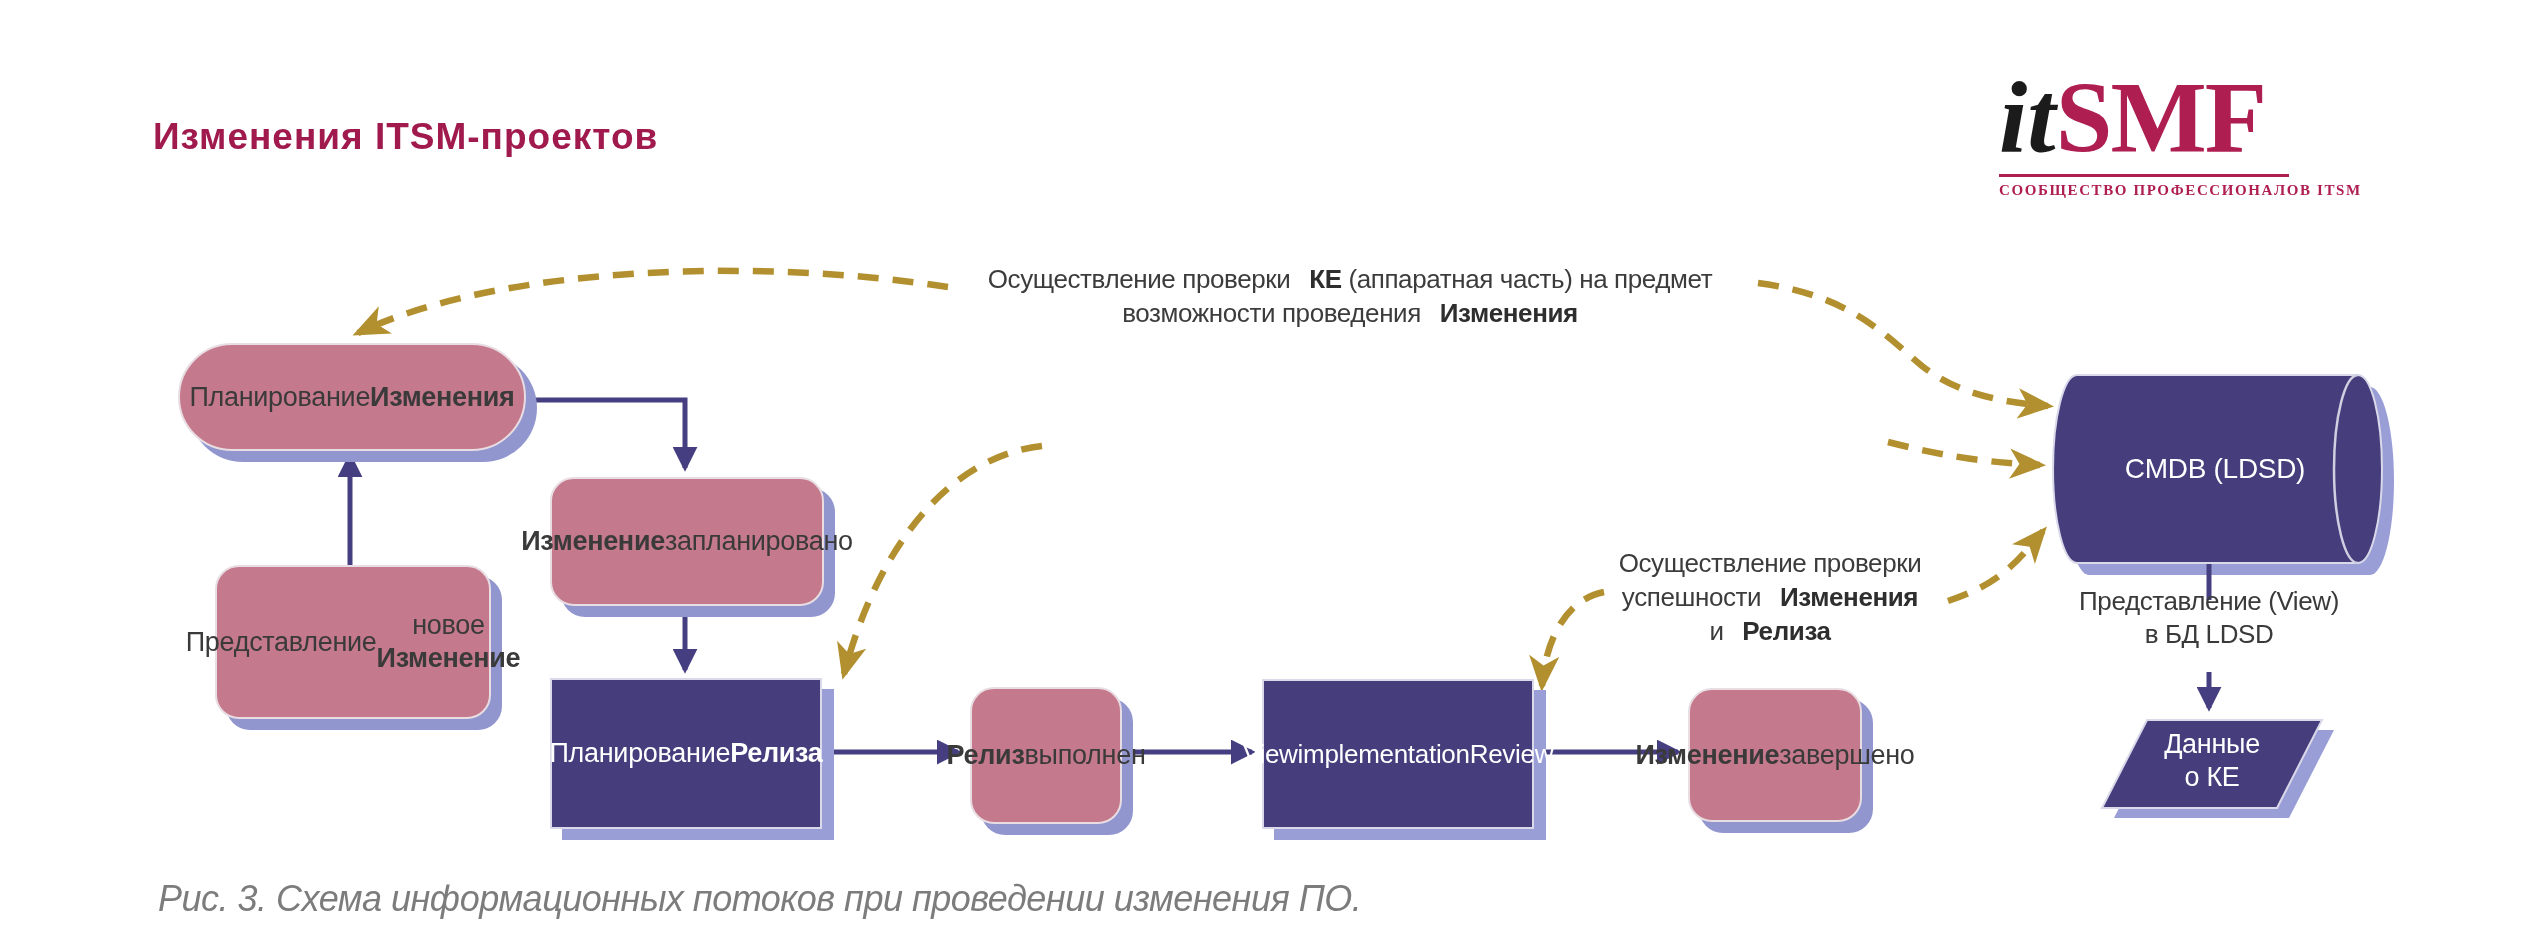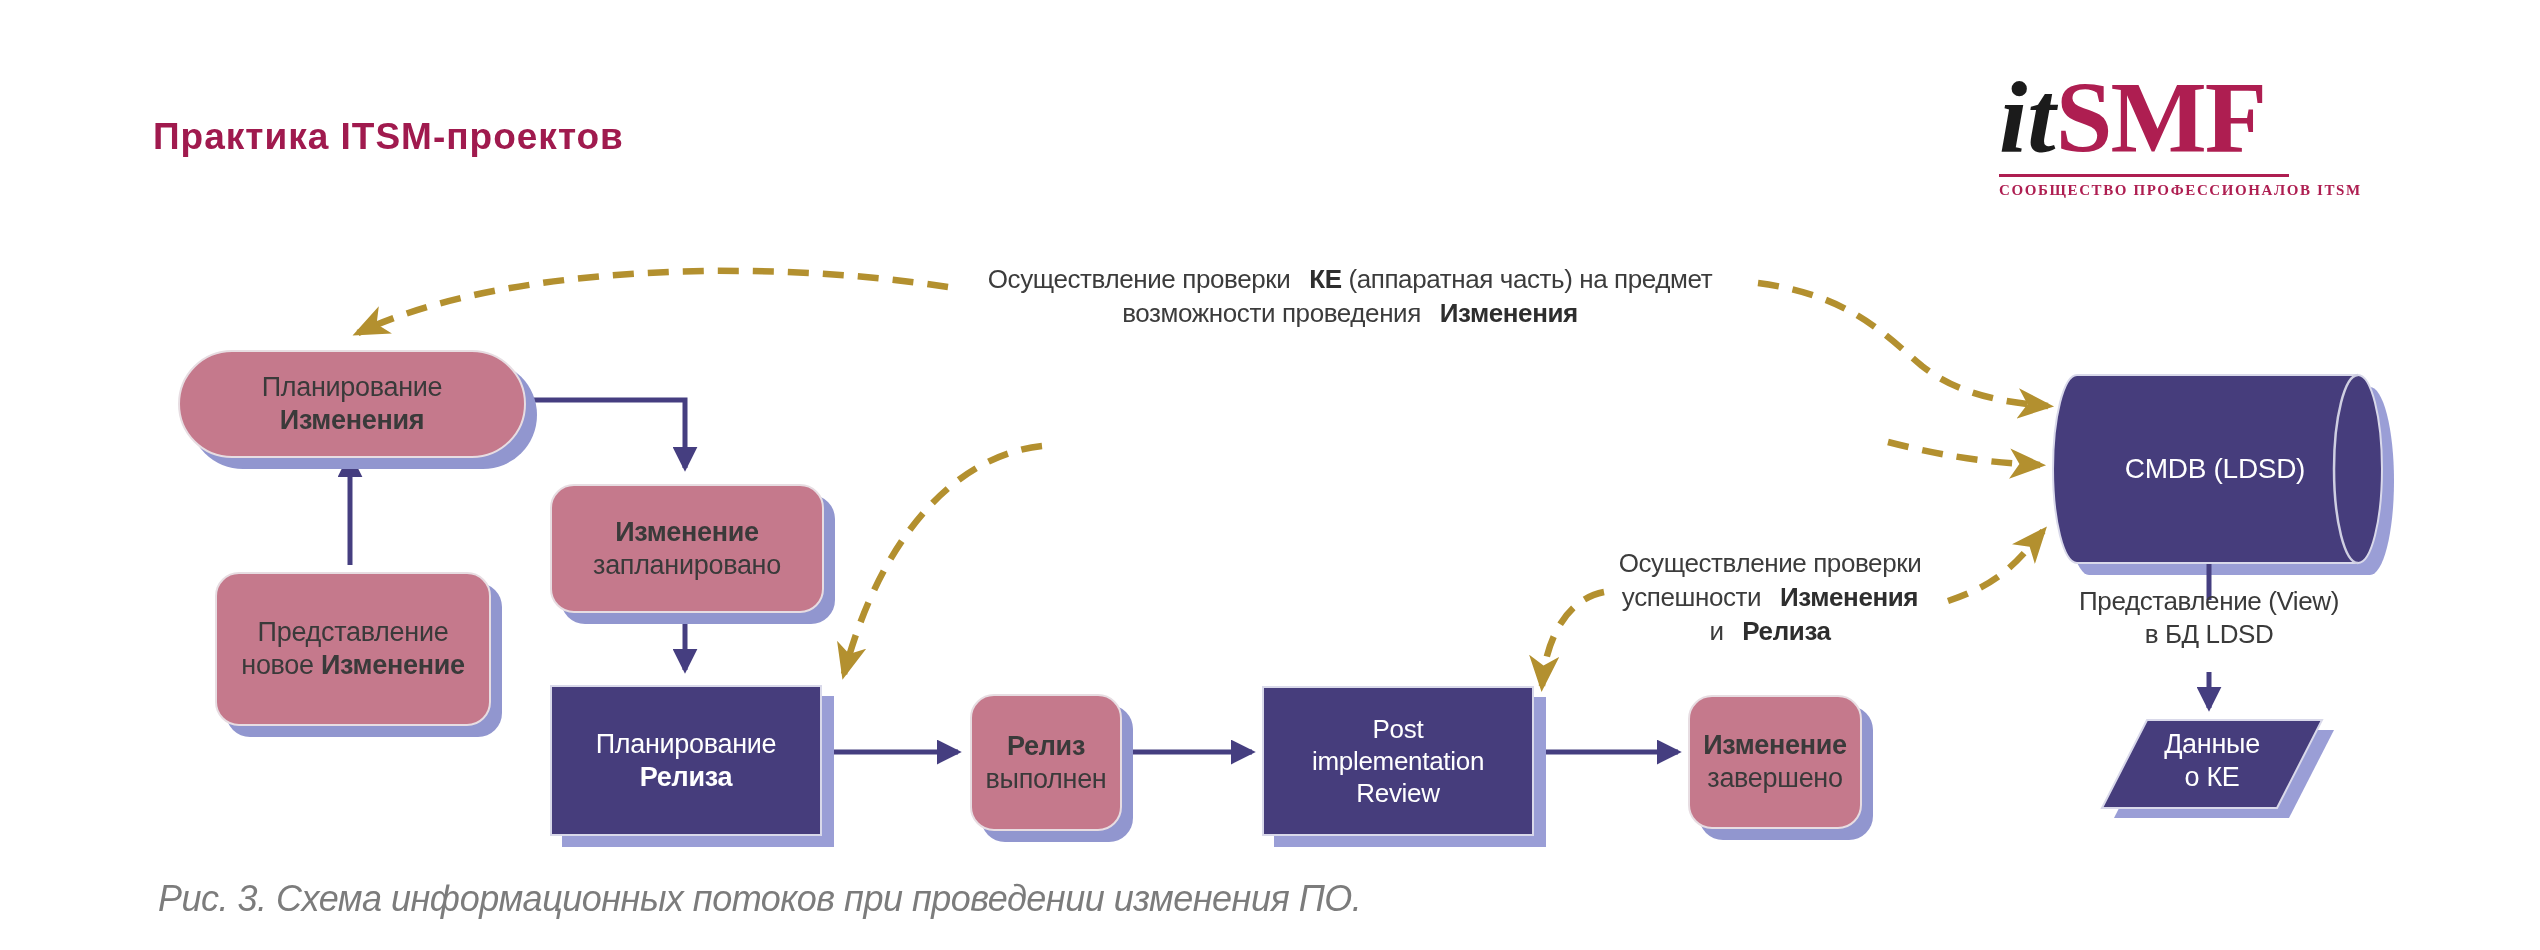--- a/index.html
+++ b/index.html
@@ -19,24 +19,23 @@
   .logo-it{font-style:italic;font-weight:bold;color:#1b1b1b;}
   .logo-smf{font-weight:bold;color:#ae1e51;letter-spacing:-2px;}
   .logo-rule{width:290px;height:3px;background:#ae1e51;margin-top:4px;}
   .logo-tagline{
     font-family:"Liberation Serif",serif;font-size:15px;font-weight:bold;color:#ae1e51;
     letter-spacing:1.6px;margin-top:5px;white-space:nowrap;
   }
 
   
   .node{
-    position:absolute;z-index:2;display:flex;flex-direction:column;justify-content:center;
+    position:absolute;z-index:2;display:flex;flex-direction:row;justify-content:center;
     align-items:center;text-align:center;font-size:27px;line-height:33px;color:#3a3a3a;
     letter-spacing:-0.3px;
-    margin-top:7px;
   }
   .pink{background:#c5798c;border:2px solid #e7dde2;box-shadow:11px 11px 0 #9196cf;}
   .purple{background:#463d7c;border:2px solid #d9d9ea;box-shadow:12px 11px 0 #9a9ed6;color:#ffffff;}
   .stadium{border-radius:54px;}
   .round{border-radius:24px;}
   .b{font-weight:bold;}
 
   
   .ann{
     position:absolute;z-index:2;text-align:center;font-size:26px;line-height:34px;
@@ -91,21 +90,21 @@
     <path d="M2209 672 V708" stroke="#453e80" stroke-width="5" fill="none" marker-end="url(#arrowP)"></path>
 
     <path d="M948 287 C760 258 500 265 358 333" stroke="#b3902f" stroke-width="6.5" stroke-dasharray="21 14" fill="none" marker-end="url(#arrowG)"></path>
     <path d="M1758 283 C1850 295 1885 335 1922 366 C1958 394 2000 402 2048 406" stroke="#b3902f" stroke-width="6.5" stroke-dasharray="21 14" fill="none" marker-end="url(#arrowG)"></path>
     <path d="M1042 446 C950 456 878 545 844 674" stroke="#b3902f" stroke-width="6.5" stroke-dasharray="21 14" fill="none" marker-end="url(#arrowG)"></path>
     <path d="M1888 442 C1950 458 1995 463 2040 465" stroke="#b3902f" stroke-width="6.5" stroke-dasharray="21 14" fill="none" marker-end="url(#arrowG)"></path>
     <path d="M1604 592 C1563 600 1545 645 1542 686" stroke="#b3902f" stroke-width="6.5" stroke-dasharray="21 14" fill="none" marker-end="url(#arrowG)"></path>
     <path d="M1948 601 C2003 583 2020 558 2043 531" stroke="#b3902f" stroke-width="6.5" stroke-dasharray="21 14" fill="none" marker-end="url(#arrowG)"></path>
   </svg>
 
-  <div class="title">Практика ITSM-проектов</div>
+  <div class="title">Изменения ITSM-проектов</div>
 
   <div class="logo">
     <div class="logo-word">
       <span class="logo-it">it</span><span class="logo-smf">SMF</span>
     </div>
     <div class="logo-rule"></div>
     <div class="logo-tagline">СООБЩЕСТВО ПРОФЕССИОНАЛОВ ITSM</div>
   </div>
 
   <div class="node pink stadium" style="left:178px;top:343px;width:344px;height:104px;">
@@ -127,21 +126,21 @@
     <span>Планирование</span>
     <span class="b">Релиза</span>
   </div>
 
   <div class="node pink round" style="left:970px;top:687px;width:148px;height:133px;">
     <span class="b">Релиз</span>
     <span>выполнен</span>
   </div>
 
   <div class="node purple" style="left:1262px;top:679px;width:268px;height:146px;font-size:26px;line-height:32px;">
-    <span>Post</span>
+    <span>View</span>
     <span>implementation</span>
     <span>Review</span>
   </div>
 
   <div class="node pink round" style="left:1688px;top:688px;width:170px;height:130px;">
     <span class="b">Изменение</span>
     <span>завершено</span>
   </div>
 
   <div class="shape-label" style="left:2077px;top:452px;width:276px;">CMDB (LDSD)</div>

